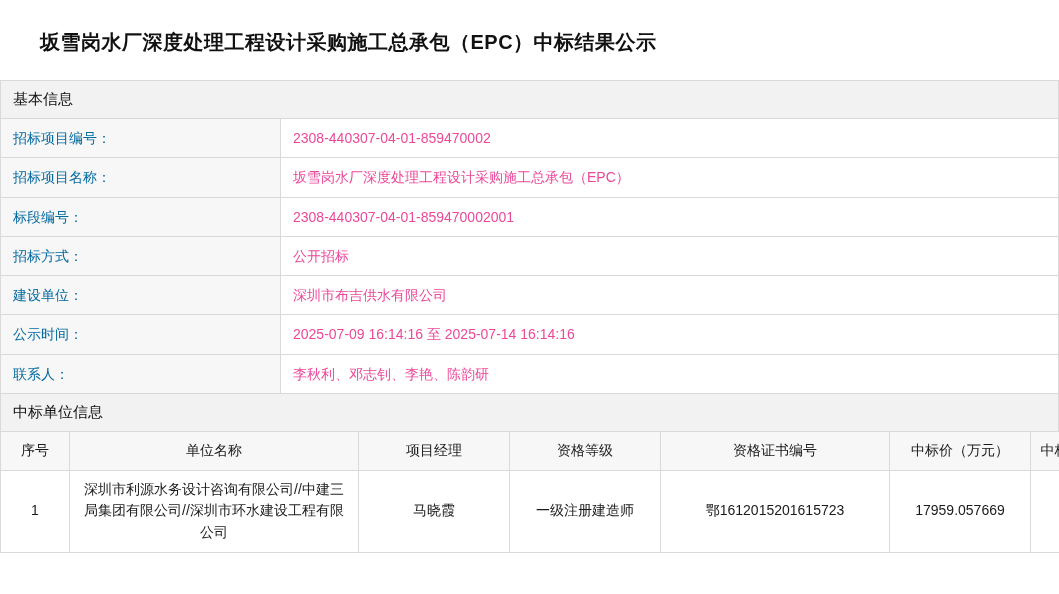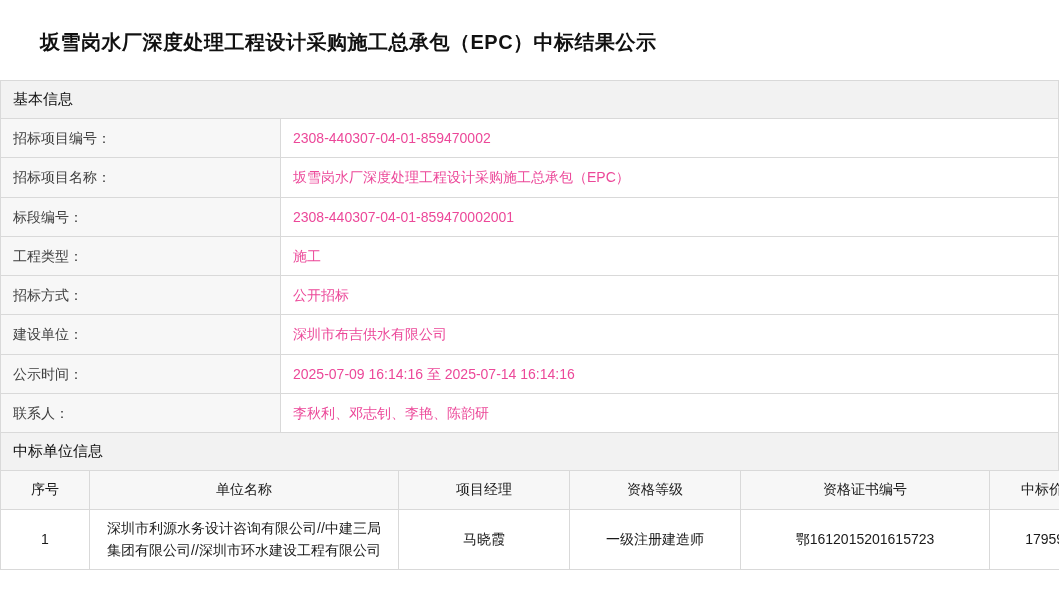--- a/index.html
+++ b/index.html
@@ -44,35 +44,35 @@
   }
   table.info td {
     border: 1px solid #d9d9d9;
     padding: 9px 12px;
     vertical-align: middle;
     line-height: 1.45;
   }
   table.info td.label {
     width: 255px;
     background: #f7f7f7;
-    color: #404040;
+    color: #0369a1;
   }
   table.info td.value {
     background: #ffffff;
     color: #ec4899;
   }
   table.winner {
     width: 1059px;
     border-collapse: collapse;
     table-layout: fixed;
     font-size: 14px;
   }
   table.winner th, table.winner td {
     border: 1px solid #d9d9d9;
-    padding: 8px 16px;
+    padding: 8px 6px;
     text-align: center;
     vertical-align: middle;
     line-height: 1.55;
   }
   table.winner thead th {
     background: #f7f7f7;
     font-weight: normal;
     color: #1a1a1a;
   }
   table.winner td.unit-name {
@@ -102,24 +102,20 @@
         <td class="label">招标项目编号：</td>
         <td class="value">2308-440307-04-01-859470002</td>
       </tr>
       <tr>
         <td class="label">招标项目名称：</td>
         <td class="value">坂雪岗水厂深度处理工程设计采购施工总承包（EPC）</td>
       </tr>
       <tr>
         <td class="label">标段编号：</td>
         <td class="value">2308-440307-04-01-859470002001</td>
-      </tr>
-      <tr>
-        <td class="label">工程类型：</td>
-        <td class="value">施工</td>
       </tr>
       <tr>
         <td class="label">招标方式：</td>
         <td class="value">公开招标</td>
       </tr>
       <tr>
         <td class="label">建设单位：</td>
         <td class="value">深圳市布吉供水有限公司</td>
       </tr>
       <tr>

